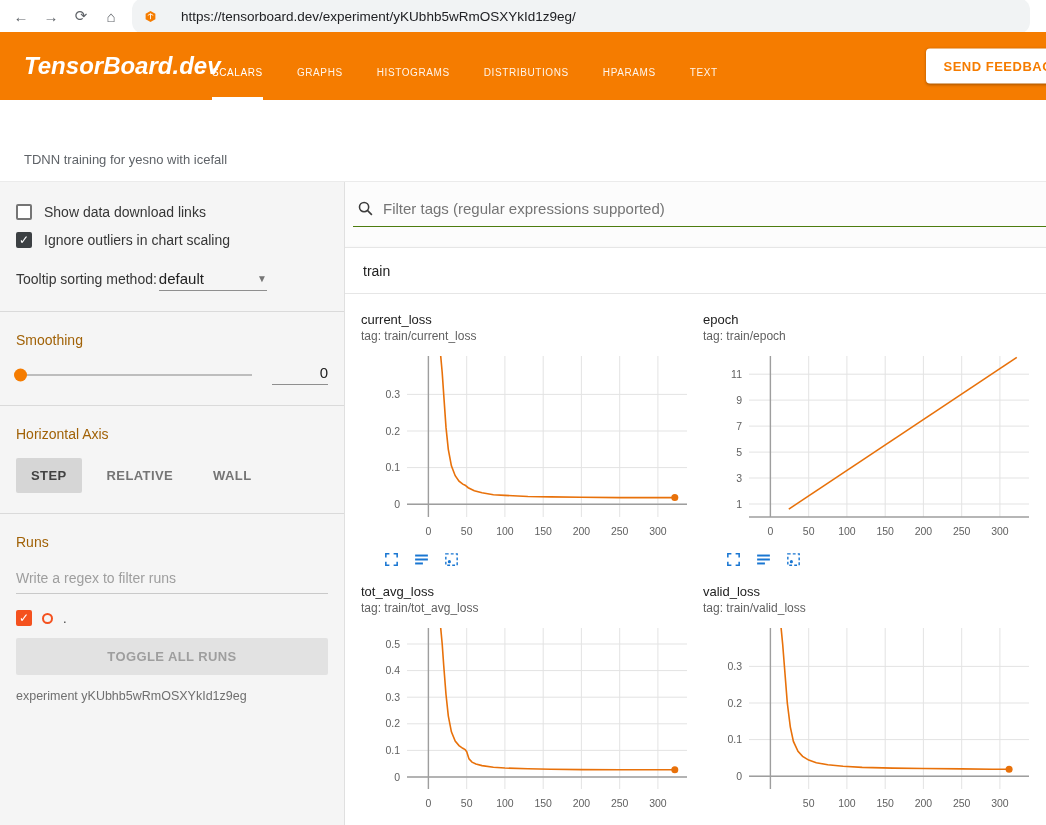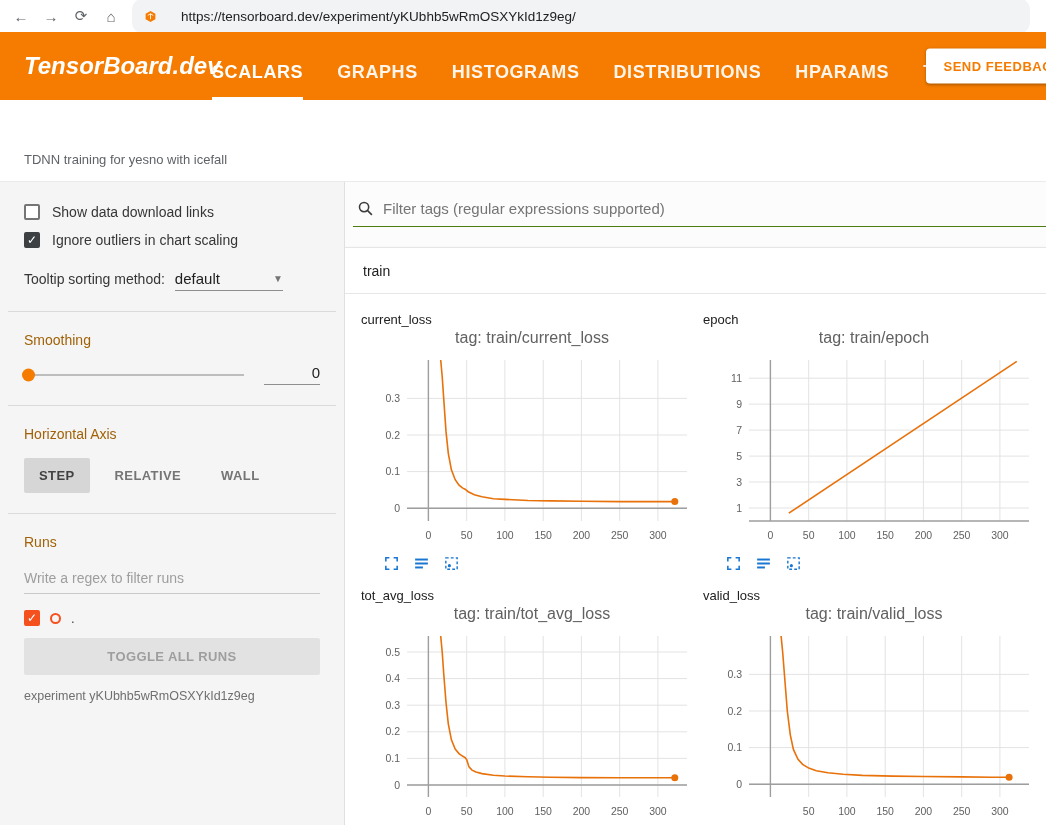--- a/index.html
+++ b/index.html
@@ -12,47 +12,47 @@
   .nav-ic { font-size:15px; color:#5f6368; width:18px; text-align:center; cursor:pointer; }
   .addr { flex:1; height:36px; background:#f1f3f4; border-radius:12px;
     display:flex; align-items:center; gap:24px; padding:0 12px; margin-right:4px; }
   .addr .url { font-size:13.5px; color:#202124; }
 
   
   .tb-header { height:68px; background:#f57c00; display:flex; align-items:stretch;
     position:relative; overflow:hidden; padding-left:24px; }
   .brand { color:#fff; font-size:24px; font-weight:bold; align-self:center; width:178px; flex-shrink:0;font-style:italic; }
   .tabs { display:flex; gap:34px; align-items:stretch; margin-left:10px; }
-  .tab { color:rgba(255,255,255,.92); font-size:18px; font-weight:bold; letter-spacing:.6px;
+  .tab { color:rgba(255,255,255,.92); font-size:10px; font-weight:normal; letter-spacing:.6px;
     display:flex; align-items:center; border-bottom:3px solid transparent; padding-top:15px; cursor:pointer; }
   .tab.active { color:#fff; border-bottom-color:#fff; }
   .feedback { position:absolute; right:-34px; top:50%; transform:translateY(-50%);
     background:#fff; color:#f57c00; border:none; border-radius:4px; font-size:13px;
     font-weight:bold; letter-spacing:.5px; padding:10px 18px; cursor:pointer;
     box-shadow:0 1px 3px rgba(0,0,0,.3); font-family:inherit; }
 
   
   .subheader { height:82px; background:#fff; display:flex; align-items:flex-end;
     padding:0 0 14px 24px; border-bottom:1px solid #ebebeb; }
   .subheader span { font-size:13px; color:#5f6368; }
 
   
   .content { display:flex; height:643px; }
   .sidebar { width:345px; background:#f5f5f5; border-right:1px solid #e0e0e0;
-    padding:22px 24px 0; flex-shrink:0; font-size:14px; color:#363636; }
+    padding:22px 16px 0; flex-shrink:0; font-size:14px; color:#363636; }
   .main { flex:1; background:#fcfcfc; padding-top:14px; overflow:hidden; }
 
   
   .cb-row { display:flex; align-items:center; gap:12px; margin-bottom:12px; cursor:pointer; }
   .cb { width:16px; height:16px; border:2px solid #757575; border-radius:2px; flex-shrink:0;
     display:flex; align-items:center; justify-content:center; font-size:12px; line-height:1;
     color:#fff; background:#fff; }
   .cb.checked { background:#3c4043; border-color:#3c4043; }
   .cb.run { background:#f4511e; border-color:#f4511e; }
-  .tooltip-row { display:flex; align-items:baseline; gap:10px; margin-top:22px; }
+  .tooltip-row { display:flex; align-items:baseline; gap:2px; margin-top:22px; }
   .dropdown { display:inline-flex; align-items:center; justify-content:space-between;
     width:108px; border-bottom:1px solid #8f8f8f; font-size:15px; color:#212121;
     padding-bottom:3px; cursor:pointer; }
   .caret { color:#757575; font-size:10px; }
   hr.divider { border:none; border-top:1px solid #dadada; margin:20px -16px; }
   .sec-label { font-size:14px; color:#a16207; margin-bottom:16px; }
   .slider-row { display:flex; align-items:center; gap:20px; }
   .slider { flex:1; height:2px; background:#bdbdbd; position:relative; cursor:pointer; }
   .thumb { position:absolute; left:0; top:50%; transform:translate(-2px,-50%);
     width:13px; height:13px; border-radius:50%; background:#f57c00; }
@@ -79,21 +79,21 @@
     border-bottom:1px solid #4d7c0f; padding:4px 4px 9px; }
   .filter-row input { border:none; background:transparent; outline:none; flex:1;
     font-size:15px; color:#212121; font-family:inherit; }
   .filter-row input::placeholder { color:#757575; }
   .card { margin-top:20px; background:#fff; border-top:1px solid #e6e6e6;
     box-shadow:0 1px 3px rgba(0,0,0,.08); min-height:600px; }
   .card-header { height:46px; display:flex; align-items:center; padding-left:18px;
     border-bottom:1px solid #e6e6e6; font-size:14px; color:#212121; cursor:pointer; }
   .charts { display:grid; grid-template-columns:342px 342px; padding:18px 0 0 16px; row-gap:16px; }
   .chart-title { font-size:13px; color:#212121; }
-  .chart-tag { font-size:16px; color:#616161; margin:2px 0 8px;text-align:center; }
+  .chart-tag { font-size:12px; color:#616161; margin:2px 0 8px; }
   .tick { font-size:10.5px; fill:#616161; }
   .chart-toolbar { display:flex; gap:13px; padding-left:22px; margin-top:4px; }
   .chart-toolbar span { cursor:pointer; display:inline-flex; }
 </style>
 </head>
 <body>
 
 <div class="browser-bar">
   <span class="nav-ic">←</span>
   <span class="nav-ic">→</span>

